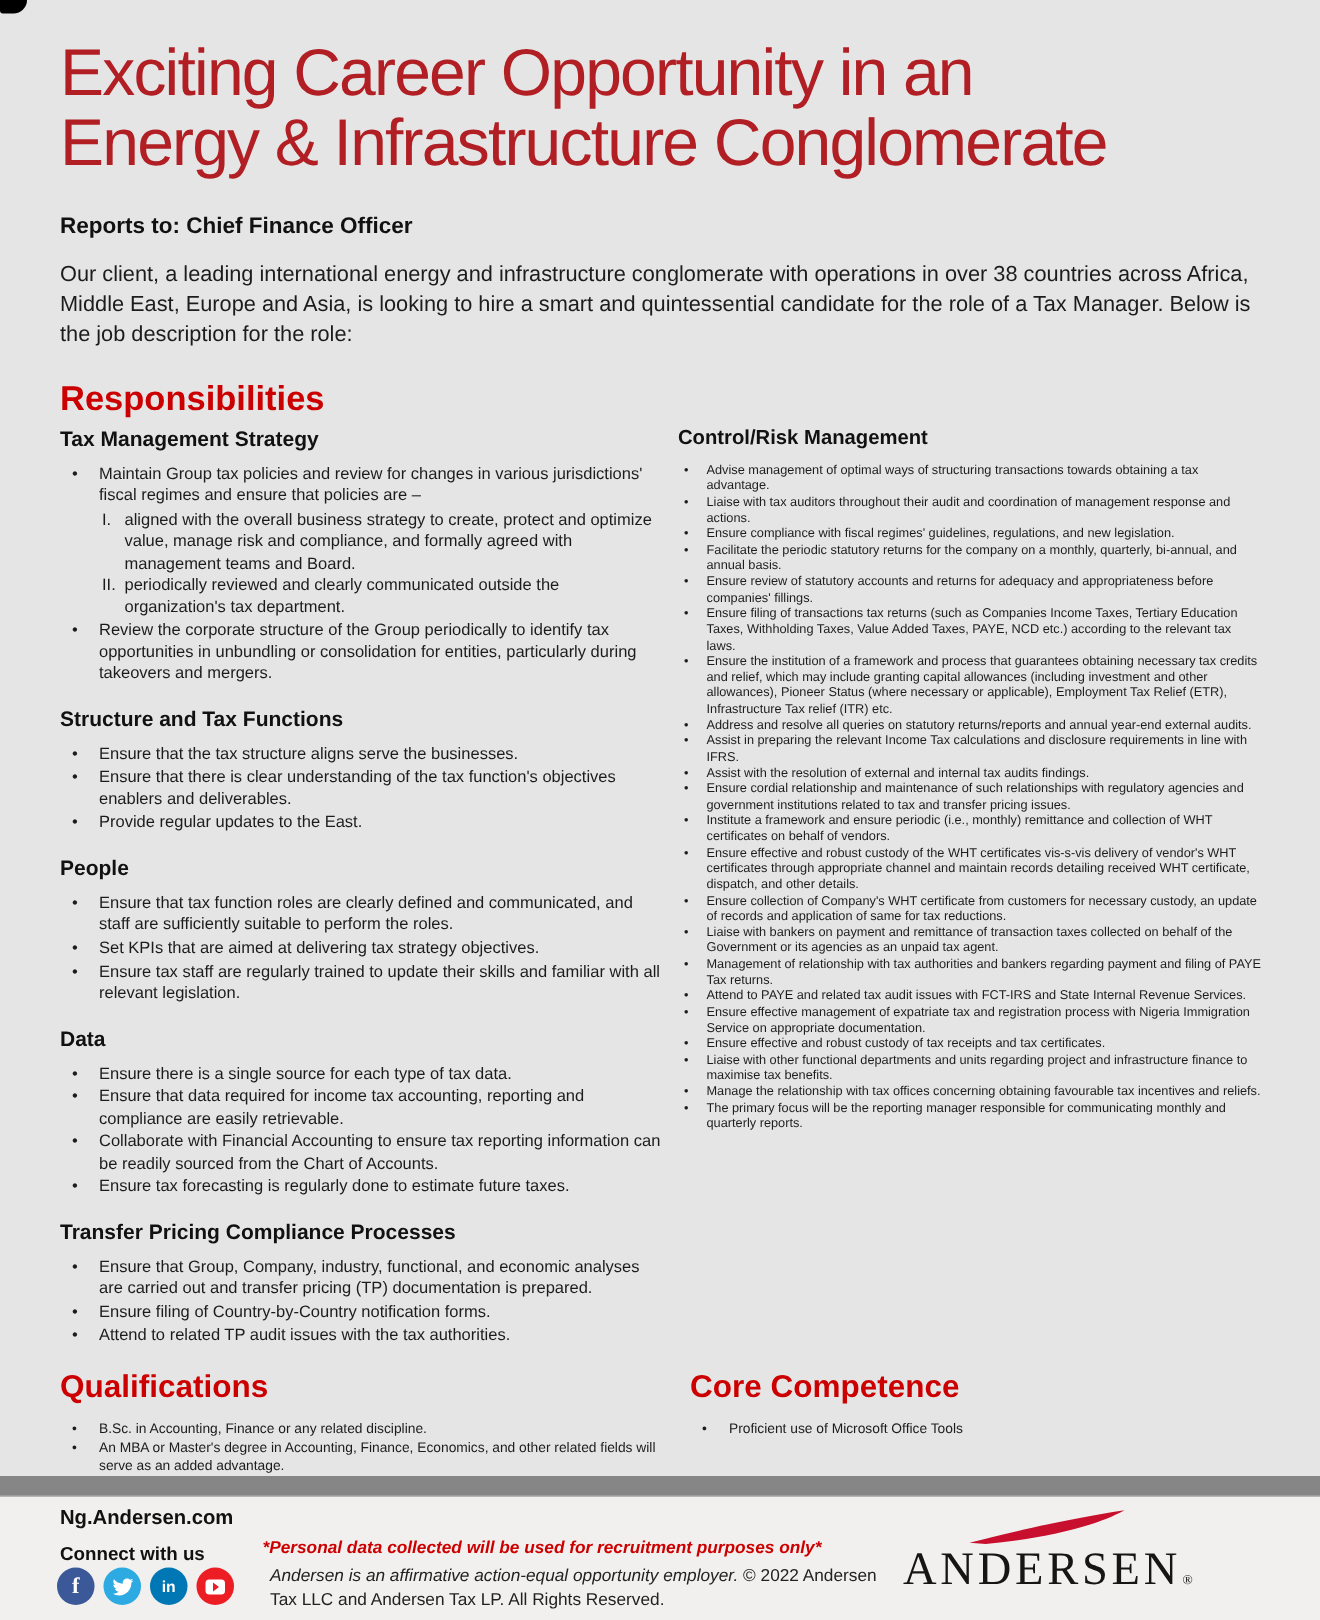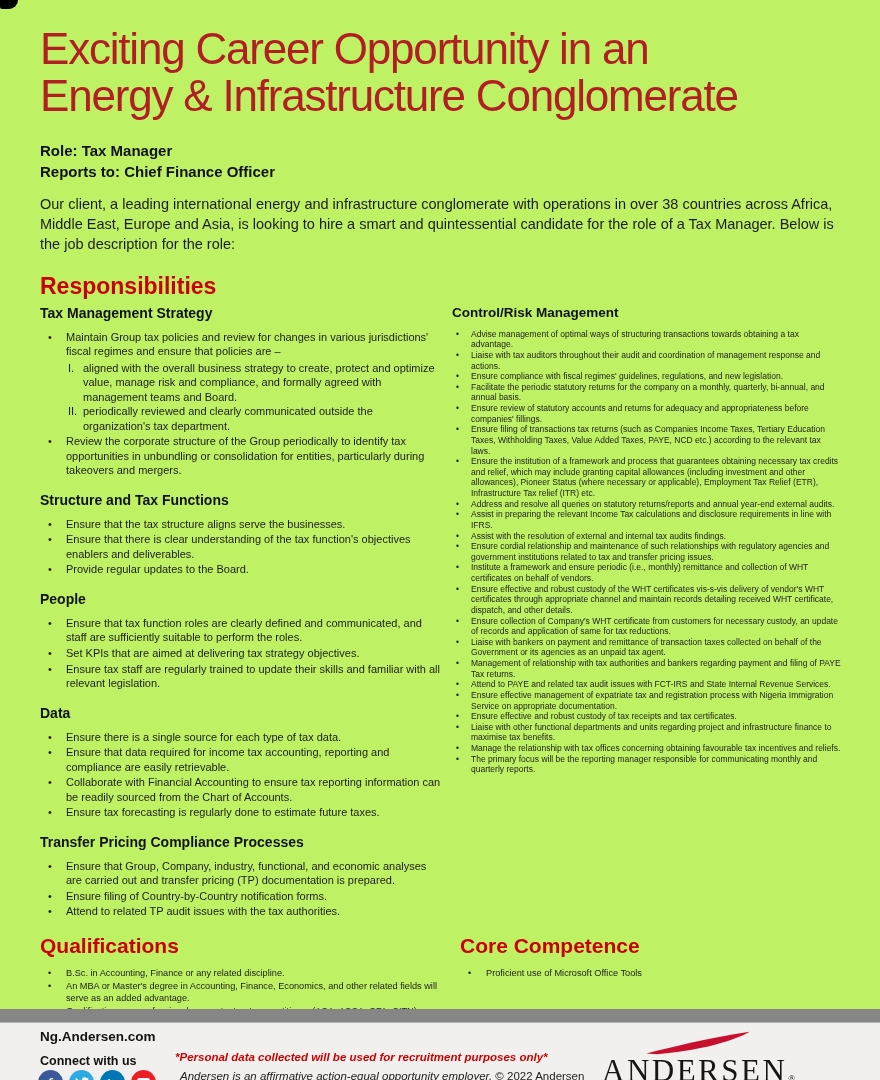--- a/index.html
+++ b/index.html
@@ -1,18 +1,18 @@
 <!DOCTYPE html>
 <html style="--title-red: #b11e23; --heading-red: #cc0000; --note-red: #cc0000; --link-blue: #0563c1; --footer-bg: #f1f0ee; --divider-gray: #868686; --swoosh-red: #c8102e; --youtube-red: #ed1d24;"><head>
 <meta charset="utf-8">
 <style>
   * { margin:0; padding:0; box-sizing:border-box; }
   html,body { width:880px; background:#fff; }
   body { font-family:"Liberation Sans", sans-serif; color:#1c1c1c; }
-  .page { position:relative; width:880px; height:1080px; overflow:hidden; background:#bef264; padding:0 38px 0 40px; }
+  .page { position:relative; width:880px; height:1080px; overflow:hidden; background:#e5e5e5; padding:0 38px 0 40px; }
   .corner-mark { position:absolute; left:0; top:0; width:18px; height:9px; background:#000; border-radius:0 0 9px 2px; }
 
   h1.title { padding-top:25px; font-size:44px; line-height:1.07; letter-spacing:-1.2px; font-weight:400; color:var(--title-red); }
   .role-block { margin-top:21px; font-size:15px; font-weight:bold; line-height:1.4; color:#111; }
   .intro { margin-top:13px; font-size:14.5px; line-height:1.37; max-width:812px; color:#1c1c1c; }
 
   h2.red { color:var(--heading-red); font-size:23px; font-weight:bold; margin-top:18px; }
   .cols { display:flex; gap:10px; margin-top:2px; }
   .col-left { width:402px; flex:none; }
   .col-right { flex:1; min-width:0; }
@@ -38,21 +38,21 @@
   .quals h2.red { font-size:21px; margin-top:8px; }
   .quals ul.blist { margin-top:9px; font-size:9.2px; line-height:1.31; }
   .quals .col-left ul.blist > li { padding-left:26px; }
   .quals .col-right ul.blist > li { padding-left:32px; }
   .quals .col-right ul.blist > li::before { left:14px; }
   .quals .col-right h2.red { margin-left:6px; }
 
   .method { margin-top:18px; }
   .method h2 { font-size:20px; font-weight:bold; color:#111; }
 
-  .footer { position:absolute; left:0; right:0; bottom:0; height:71px; background:var(--footer-bg); }
+  .footer { position:absolute; left:0; right:0; bottom:0; height:96px; background:var(--footer-bg); }
   .bar { height:14px; background:var(--divider-gray); border-bottom:1px solid #b5b5b3; }
   .site { position:absolute; left:40px; top:20px; font-size:13.5px; font-weight:bold; color:#111; }
   .connect { position:absolute; left:40px; top:45px; font-size:12.5px; font-weight:bold; color:#111; }
   .icons { position:absolute; left:38px; top:61px; display:flex; gap:6px; }
   .sicon { width:25px; height:25px; border-radius:50%; display:flex; align-items:center; justify-content:center; color:#fff; cursor:pointer; }
   .sicon .fglyph { font-weight:bold; font-size:15px; font-family:"Liberation Serif", serif; position:relative; top:1px; }
   .sicon .inglyph { font-weight:bold; font-size:10.5px; letter-spacing:0; }
   .ytrect { width:13px; height:10px; background:#fff; border-radius:2.5px; display:flex; align-items:center; justify-content:center; }
   .ytrect .tri { width:0; height:0; border-left:4px solid var(--youtube-red); border-top:3px solid transparent; border-bottom:3px solid transparent; margin-left:1px; }
   .pnote { position:absolute; left:175px; top:42px; font-size:11.5px; font-weight:bold; font-style:italic; color:var(--note-red); }
@@ -67,21 +67,20 @@
 
 <div class="page">
   <div class="corner-mark"></div>
 
   <h1 class="title">
     <span>Exciting Career Opportunity in an</span><br>
     <span>Energy &amp; Infrastructure Conglomerate</span>
   </h1>
 
   <div class="role-block">
-    <div>Role: Tax Manager</div>
     <div>Reports to: Chief Finance Officer</div>
   </div>
 
   <p class="intro">Our client, a leading international energy and infrastructure conglomerate with operations in over 38 countries across Africa, Middle East, Europe and Asia, is looking to hire a smart and quintessential candidate for the role of a Tax Manager. Below is the job description for the role:</p>
 
   <h2 class="red">Responsibilities</h2>
 
   <div class="cols">
     <div class="col col-left" id="resp-left">
         <h3>Tax Management Strategy</h3>
@@ -89,21 +88,21 @@
           <li class="with-sub"><span>Maintain Group tax policies and review for changes in various jurisdictions' fiscal regimes and ensure that policies are –</span><ol class="sub">
               <li><span class="rlab">I.</span><span>aligned with the overall business strategy to create, protect and optimize value, manage risk and compliance, and formally agreed with management teams and Board.</span></li>
               <li><span class="rlab">II.</span><span>periodically reviewed and clearly communicated outside the organization's tax department.</span></li>
             </ol></li>
           <li><span>Review the corporate structure of the Group periodically to identify tax opportunities in unbundling or consolidation for entities, particularly during takeovers and mergers.</span></li>
         </ul>
         <h3>Structure and Tax Functions</h3>
         <ul class="blist">
           <li><span>Ensure that the tax structure aligns serve the businesses.</span></li>
           <li><span>Ensure that there is clear understanding of the tax function's objectives enablers and deliverables.</span></li>
-          <li><span>Provide regular updates to the Board.</span></li>
+          <li><span>Provide regular updates to the East.</span></li>
         </ul>
         <h3>People</h3>
         <ul class="blist">
           <li><span>Ensure that tax function roles are clearly defined and communicated, and staff are sufficiently suitable to perform the roles.</span></li>
           <li><span>Set KPIs that are aimed at delivering tax strategy objectives.</span></li>
           <li><span>Ensure tax staff are regularly trained to update their skills and familiar with all relevant legislation.</span></li>
         </ul>
         <h3>Data</h3>
         <ul class="blist">
           <li><span>Ensure there is a single source for each type of tax data.</span></li>

